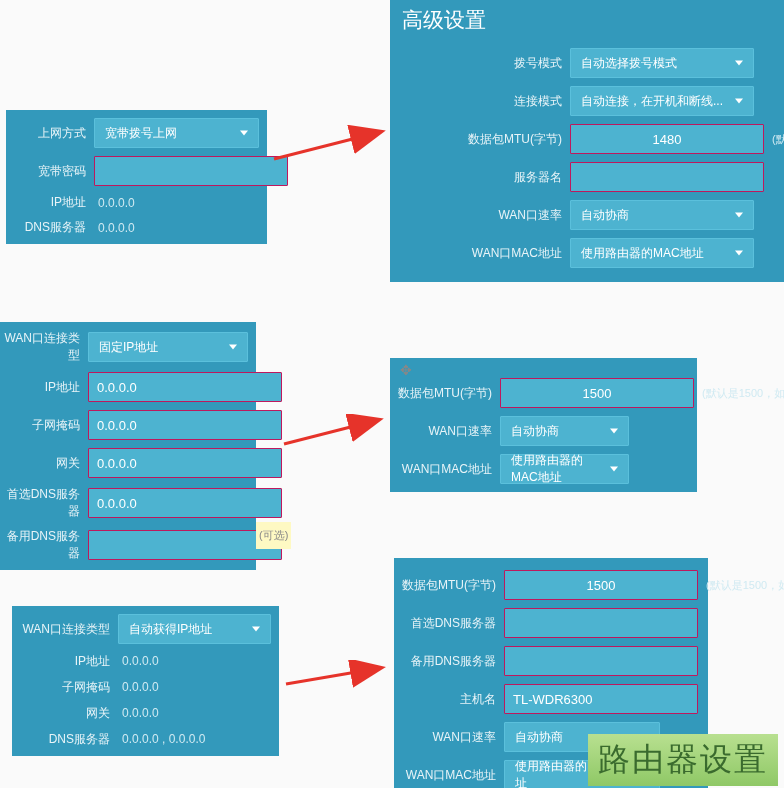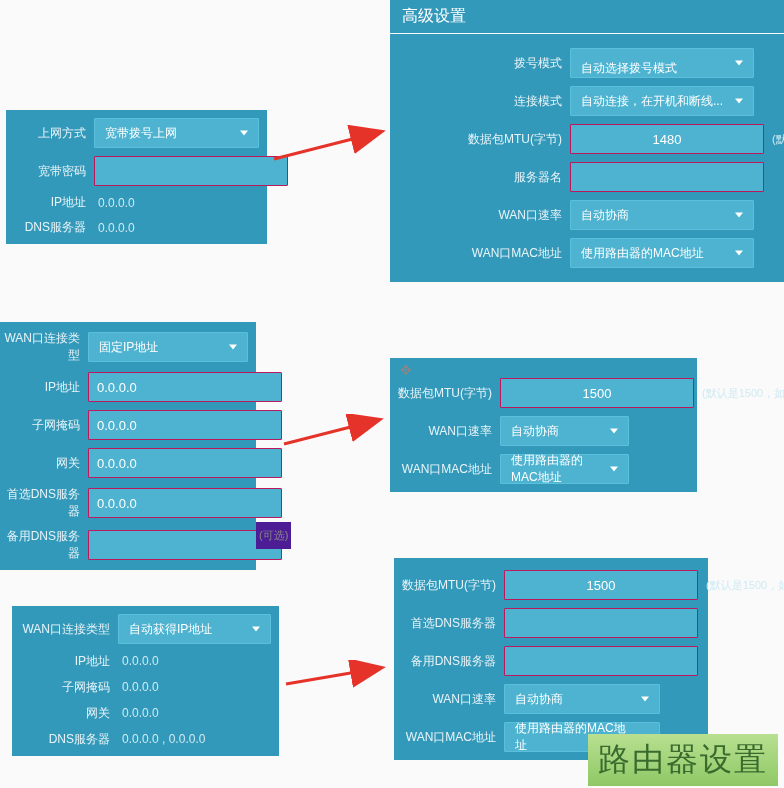--- a/index.html
+++ b/index.html
@@ -12,21 +12,21 @@
       position: relative;
       overflow: hidden;
     }
     .panel {
       background: #3399bb;
       color: #fff;
       position: absolute;
       padding: 4px 0;
     }
     .panel-header {
-      font-size: 16px;
+      font-size: 21px;
       font-weight: 300;
       padding: 6px 12px;
       background: #3399bb;
     }
     .row {
       display: flex;
       align-items: center;
       padding: 4px 8px 4px 0;
       min-height: 34px;
     }
@@ -84,21 +84,21 @@
       padding-left: 4px;
     }
     .hint {
       color: #d0eaf2;
       font-size: 11px;
       margin-left: 8px;
       white-space: nowrap;
     }
     .optional {
       color: #888;
-      background: #4c1d95;
+      background: #fef9c3;
       font-size: 11px;
       padding: 6px 3px;
     }
     .arrow {
       position: absolute;
     }
     .move-icon {
       position: absolute;
       color: #888;
       font-size: 14px;
@@ -145,21 +145,21 @@
   </div>
   <div class="row" style="min-height:24px;">
     <div class="label">DNS服务器</div>
     <div class="static-val">0.0.0.0</div>
   </div>
 </div>
 
 <div class="panel" style="left:390px; top:34px; width:422px; padding:10px 0;">
   <div class="row">
     <div class="label" style="width:180px;">拨号模式</div>
-    <div class="select" style="margin-right:50px;align-items:flex-end;">
+    <div class="select" style="margin-right:50px;">
         <span>自动选择拨号模式</span>
         <span class="caret"></span>
       </div>
   </div>
   <div class="row">
     <div class="label" style="width:180px;">连接模式</div>
     <div class="select" style="margin-right:50px;">
         <span>自动连接，在开机和断线...</span>
         <span class="caret"></span>
       </div>
@@ -275,20 +275,24 @@
     <input class="input input-narrow" style="flex: 0 0 50px;" value="1500">
     <span class="hint">(默认是1500，如非必要，请勿修改)</span>
   </div>
   <div class="row">
     <div class="label label-wide">首选DNS服务器</div>
     <input class="input" style="margin-right: 40px;">
   </div>
   <div class="row">
     <div class="label label-wide">备用DNS服务器</div>
     <input class="input" style="margin-right: 40px;">
+  </div>
+  <div class="row">
+    <div class="label label-wide">主机名</div>
+    <input class="input" style="margin-right: 40px;" value="TL-WDR6300">
   </div>
   <div class="row">
     <div class="label label-wide">WAN口速率</div>
     <div class="select" style="margin-right:40px;">
         <span>自动协商</span>
         <span class="caret"></span>
       </div>
   </div>
   <div class="row">
     <div class="label label-wide">WAN口MAC地址</div>

